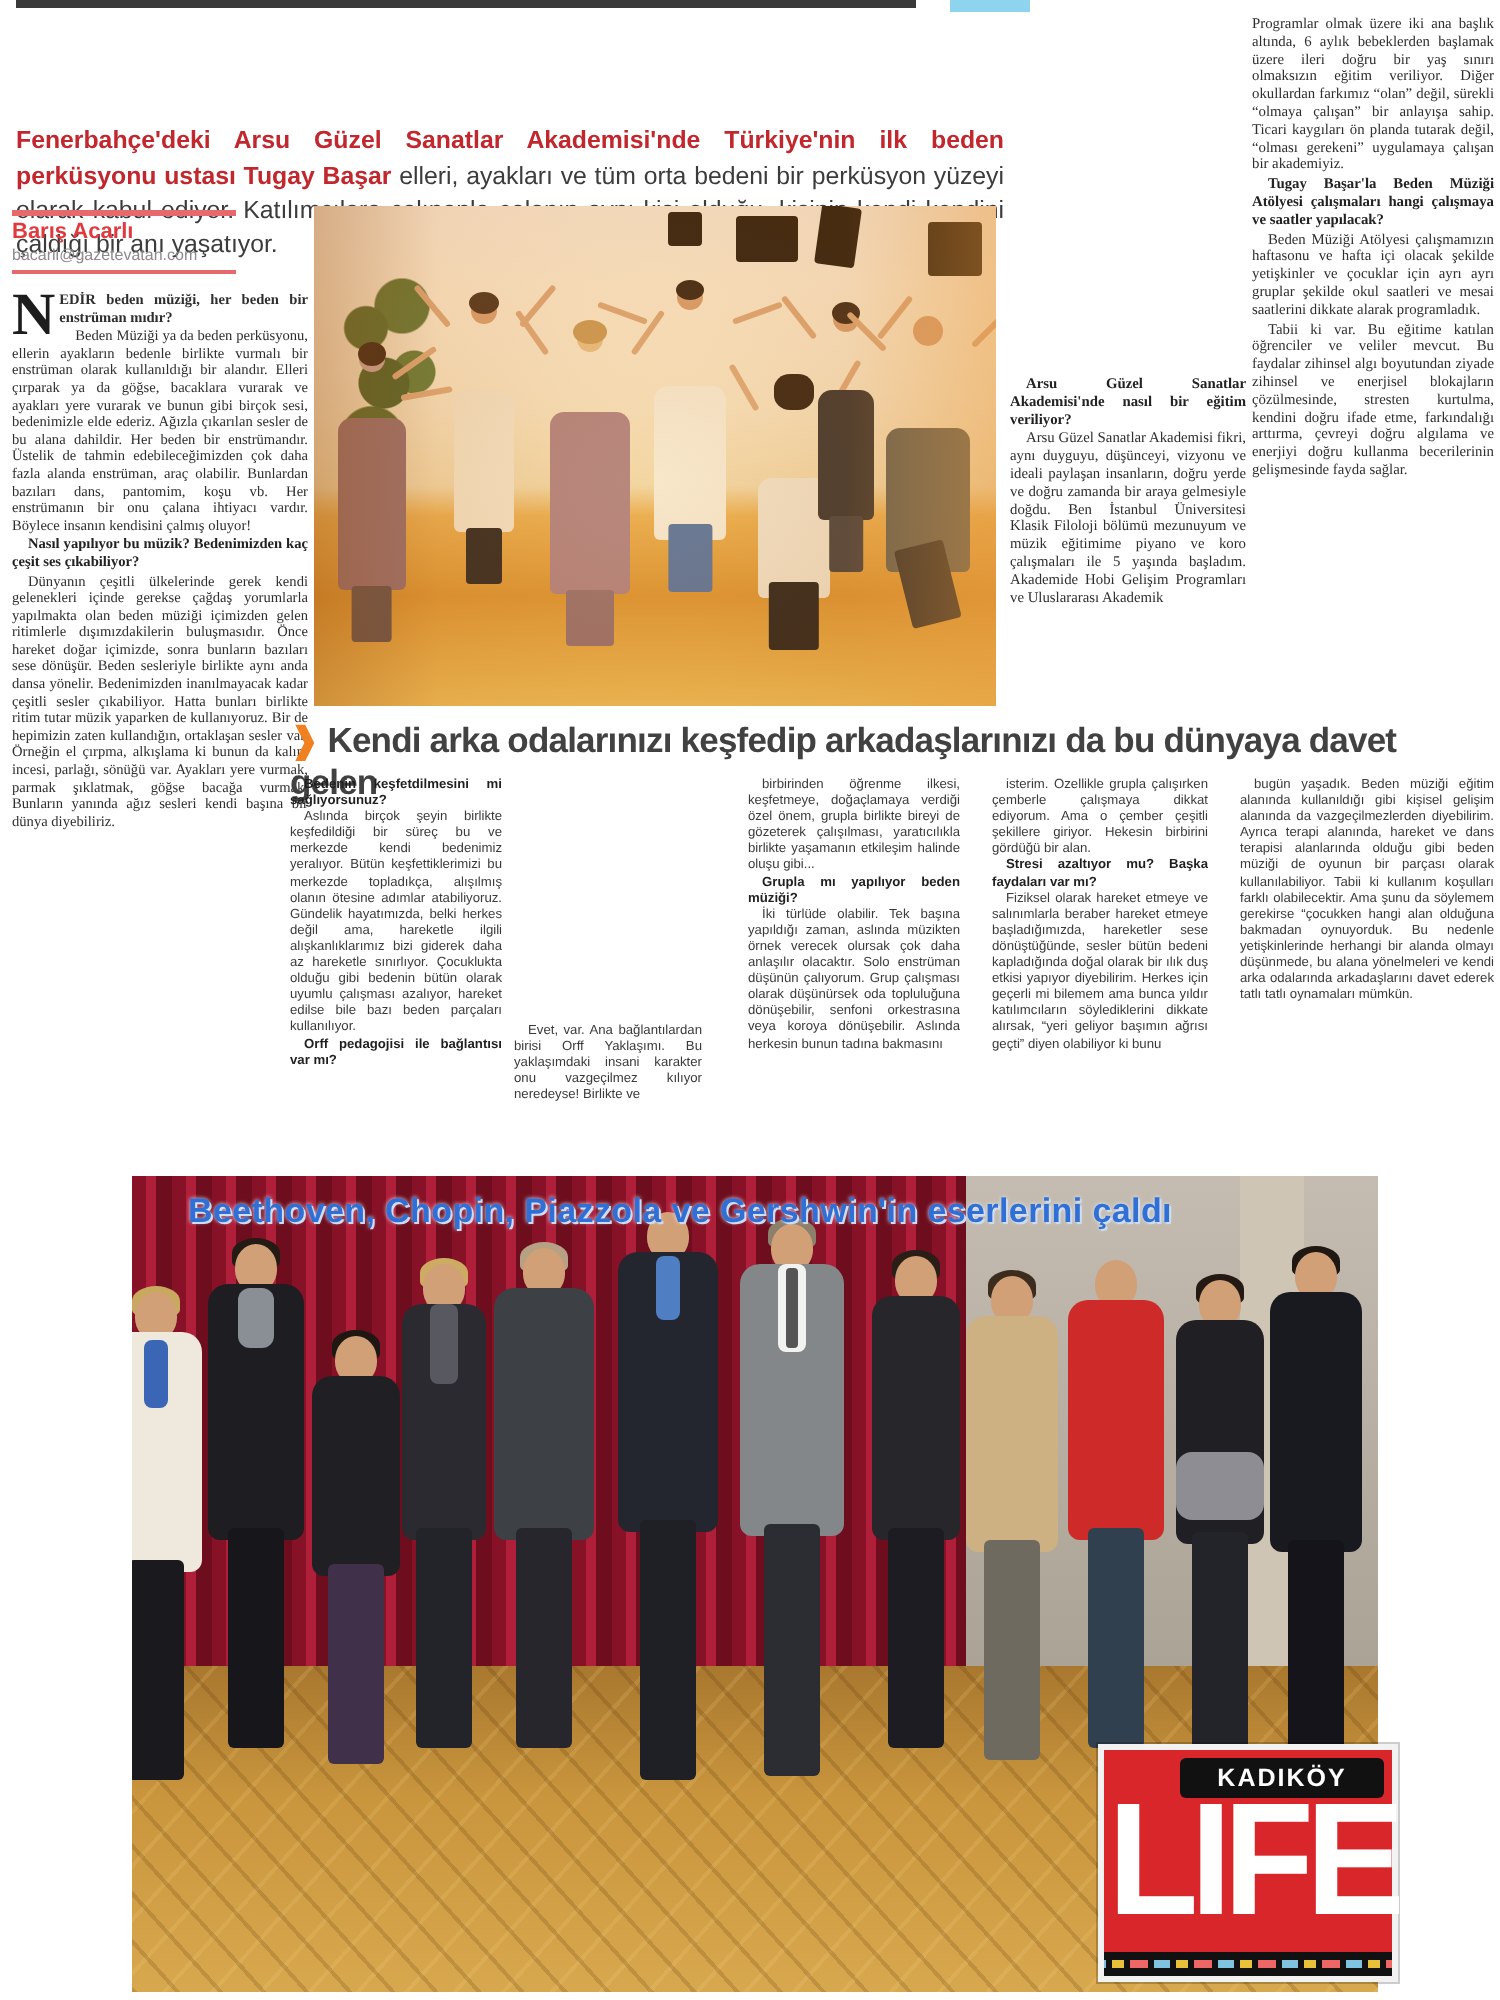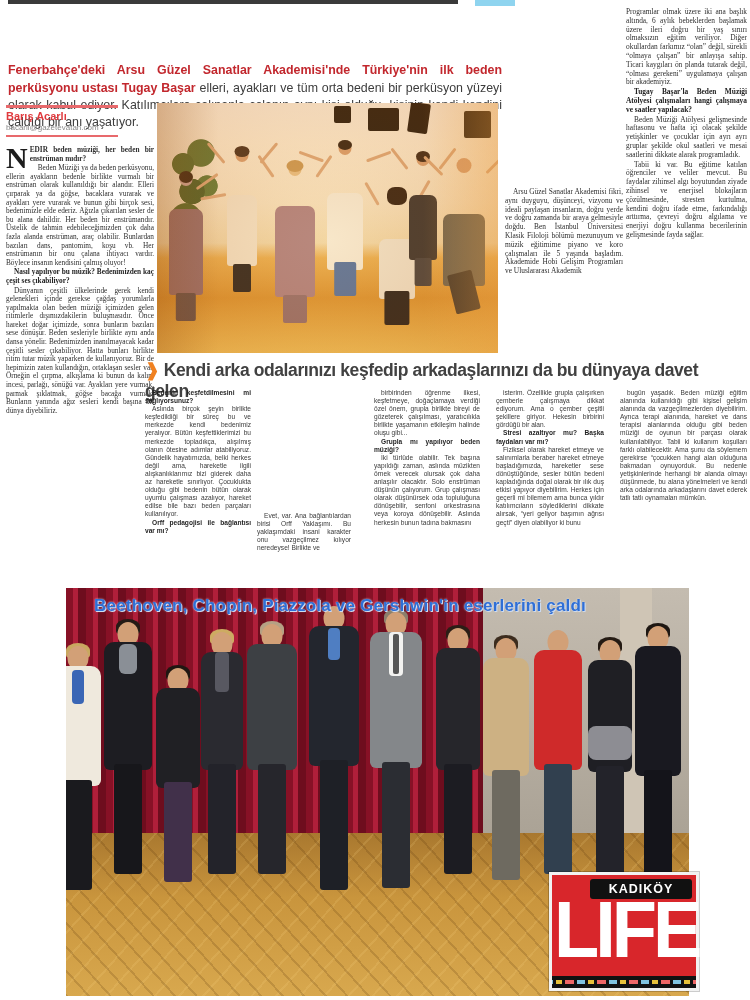--- a/index.html
+++ b/index.html
@@ -190,27 +190,28 @@
       <span class="arm" style="left:-2px;top:-12px;transform:rotate(-45deg);"></span>
       <span class="arm" style="left:42px;top:-14px;transform:rotate(45deg);"></span>
       <span class="bd" style="background:#565a56;height:58%;"></span>
       <span class="lg" style="background:#23262b;height:40px;transform:translateX(-50%) rotate(-14deg);"></span>
     </div>
     <div class="overlay"></div>
   </div>
 
 
   <div class="abs serifcol" style="left:505px;top:188px;width:118px;height:160px;font-size:7.4px;line-height:8.8px;">
+    <p class="q">Arsu Güzel Sanatlar Akademisi'nde nasıl bir eğitim veriliyor?</p>
     <p>Arsu Güzel Sanatlar Akademisi fikri, aynı duyguyu, düşünceyi, vizyonu ve ideali paylaşan insanların, doğru yerde ve doğru zamanda bir araya gelmesiyle doğdu. Ben İstanbul Üniversitesi Klasik Filoloji bölümü mezunuyum ve müzik eğitimime piyano ve koro çalışmaları ile 5 yaşında başladım. Akademide Hobi Gelişim Programları ve Uluslararası Akademik</p>
   </div>
 
   <div class="abs serifcol" style="left:626px;top:8px;width:121px;height:340px;font-size:7.4px;line-height:8.8px;">
     <p class="noind">Programlar olmak üzere iki ana başlık altında, 6 aylık bebeklerden başlamak üzere ileri doğru bir yaş sınırı olmaksızın eğitim veriliyor. Diğer okullardan farkımız “olan” değil, sürekli “olmaya çalışan” bir anlayışa sahip. Ticari kaygıları ön planda tutarak değil, “olması gerekeni” uygulamaya çalışan bir akademiyiz.</p>
     <p class="q">Tugay Başar'la Beden Müziği Atölyesi çalışmaları hangi çalışmaya ve saatler yapılacak?</p>
-    <p>Beden Müziği Atölyesi gelişmesinde haftasonu ve hafta içi olacak şekilde yetişkinler ve çocuklar için ayrı ayrı gruplar şekilde okul saatleri ve mesai saatlerini dikkate alarak programladık.</p>
+    <p>Beden Müziği Atölyesi çalışmamızın haftasonu ve hafta içi olacak şekilde yetişkinler ve çocuklar için ayrı ayrı gruplar şekilde okul saatleri ve mesai saatlerini dikkate alarak programladık.</p>
     <p>Tabii ki var. Bu eğitime katılan öğrenciler ve veliler mevcut. Bu faydalar zihinsel algı boyutundan ziyade zihinsel ve enerjisel blokajların çözülmesinde, stresten kurtulma, kendini doğru ifade etme, farkındalığı arttırma, çevreyi doğru algılama ve enerjiyi doğru kullanma becerilerinin gelişmesinde fayda sağlar.</p>
   </div>
 
   <div class="abs sec2-head"><span class="bullet">❱</span> <span>Kendi arka odalarınızı keşfedip arkadaşlarınızı da bu dünyaya davet gelen</span></div>
 
   <div class="abs sanscol" style="left:145px;top:389px;width:106px;height:200px;">
     <p class="q">Bedenin keşfetdilmesini mi sağlıyorsunuz?</p>
     <p>Aslında birçok şeyin birlikte keşfedildiği bir süreç bu ve merkezde kendi bedenimiz yeralıyor. Bütün keşfettiklerimizi bu merkezde topladıkça, alışılmış olanın ötesine adımlar atabiliyoruz. Gündelik hayatımızda, belki herkes değil ama, hareketle ilgili alışkanlıklarımız bizi giderek daha az hareketle sınırlıyor. Çocuklukta olduğu gibi bedenin bütün olarak uyumlu çalışması azalıyor, hareket edilse bile bazı beden parçaları kullanılıyor.</p>
     <p class="q">Orff pedagojisi ile bağlantısı var mı?</p>
   </div>

